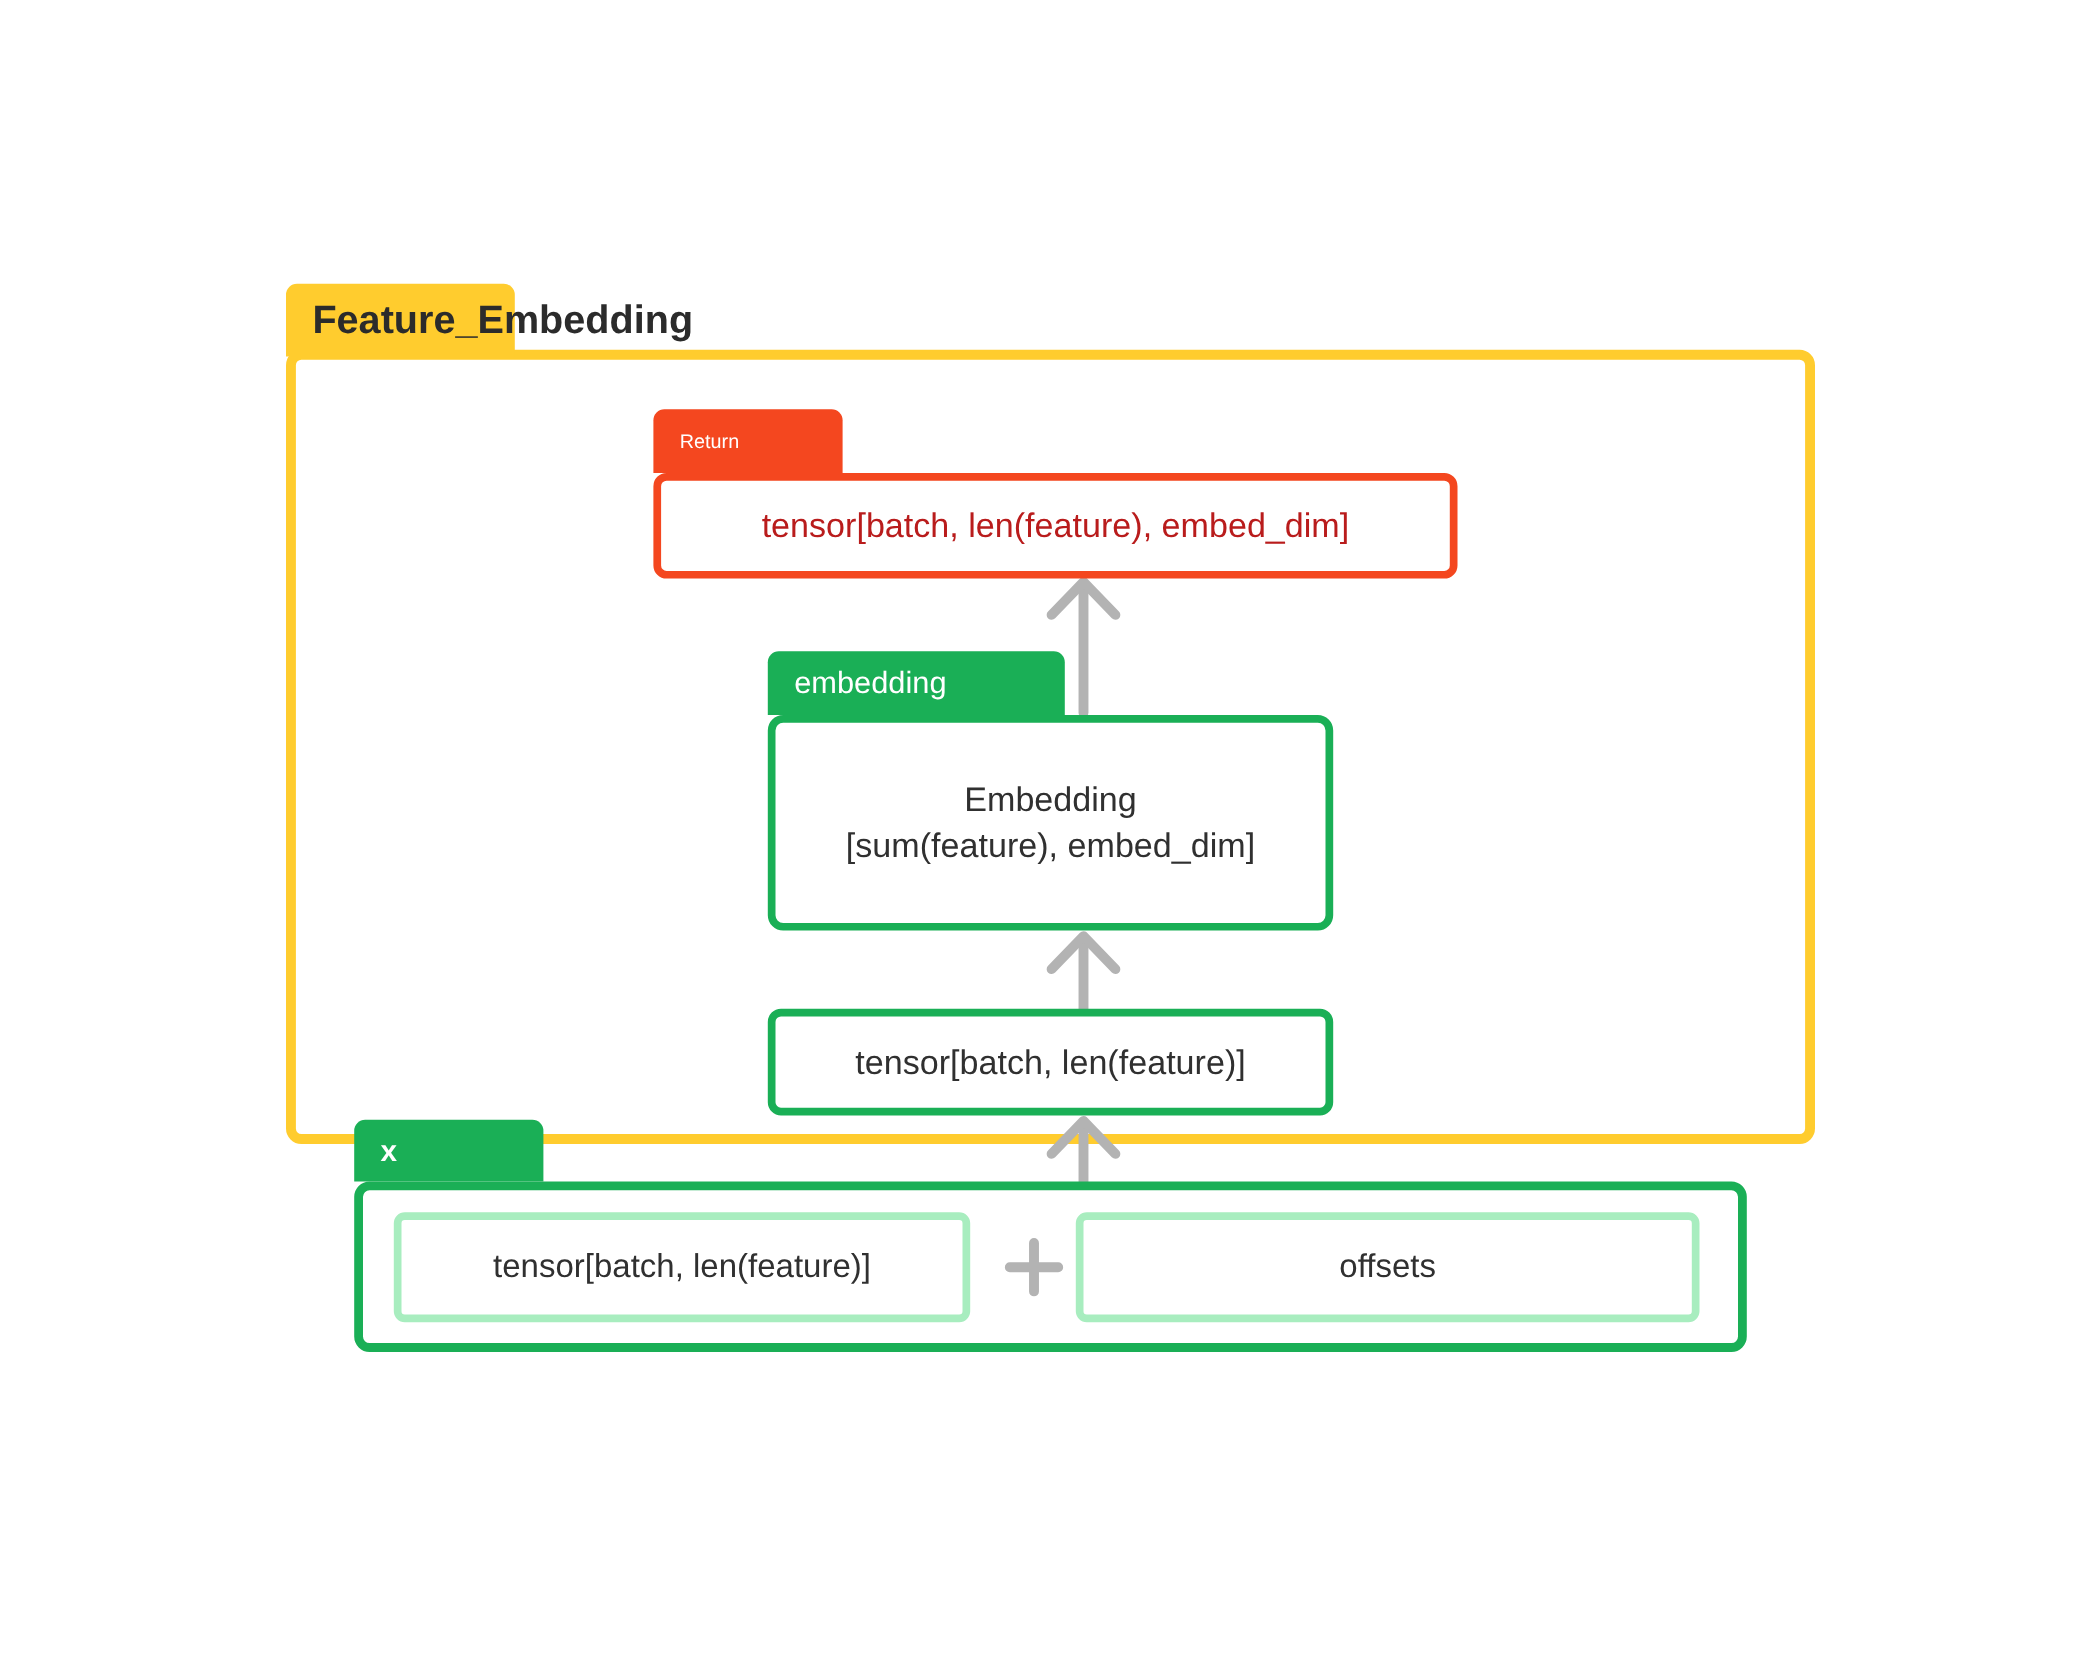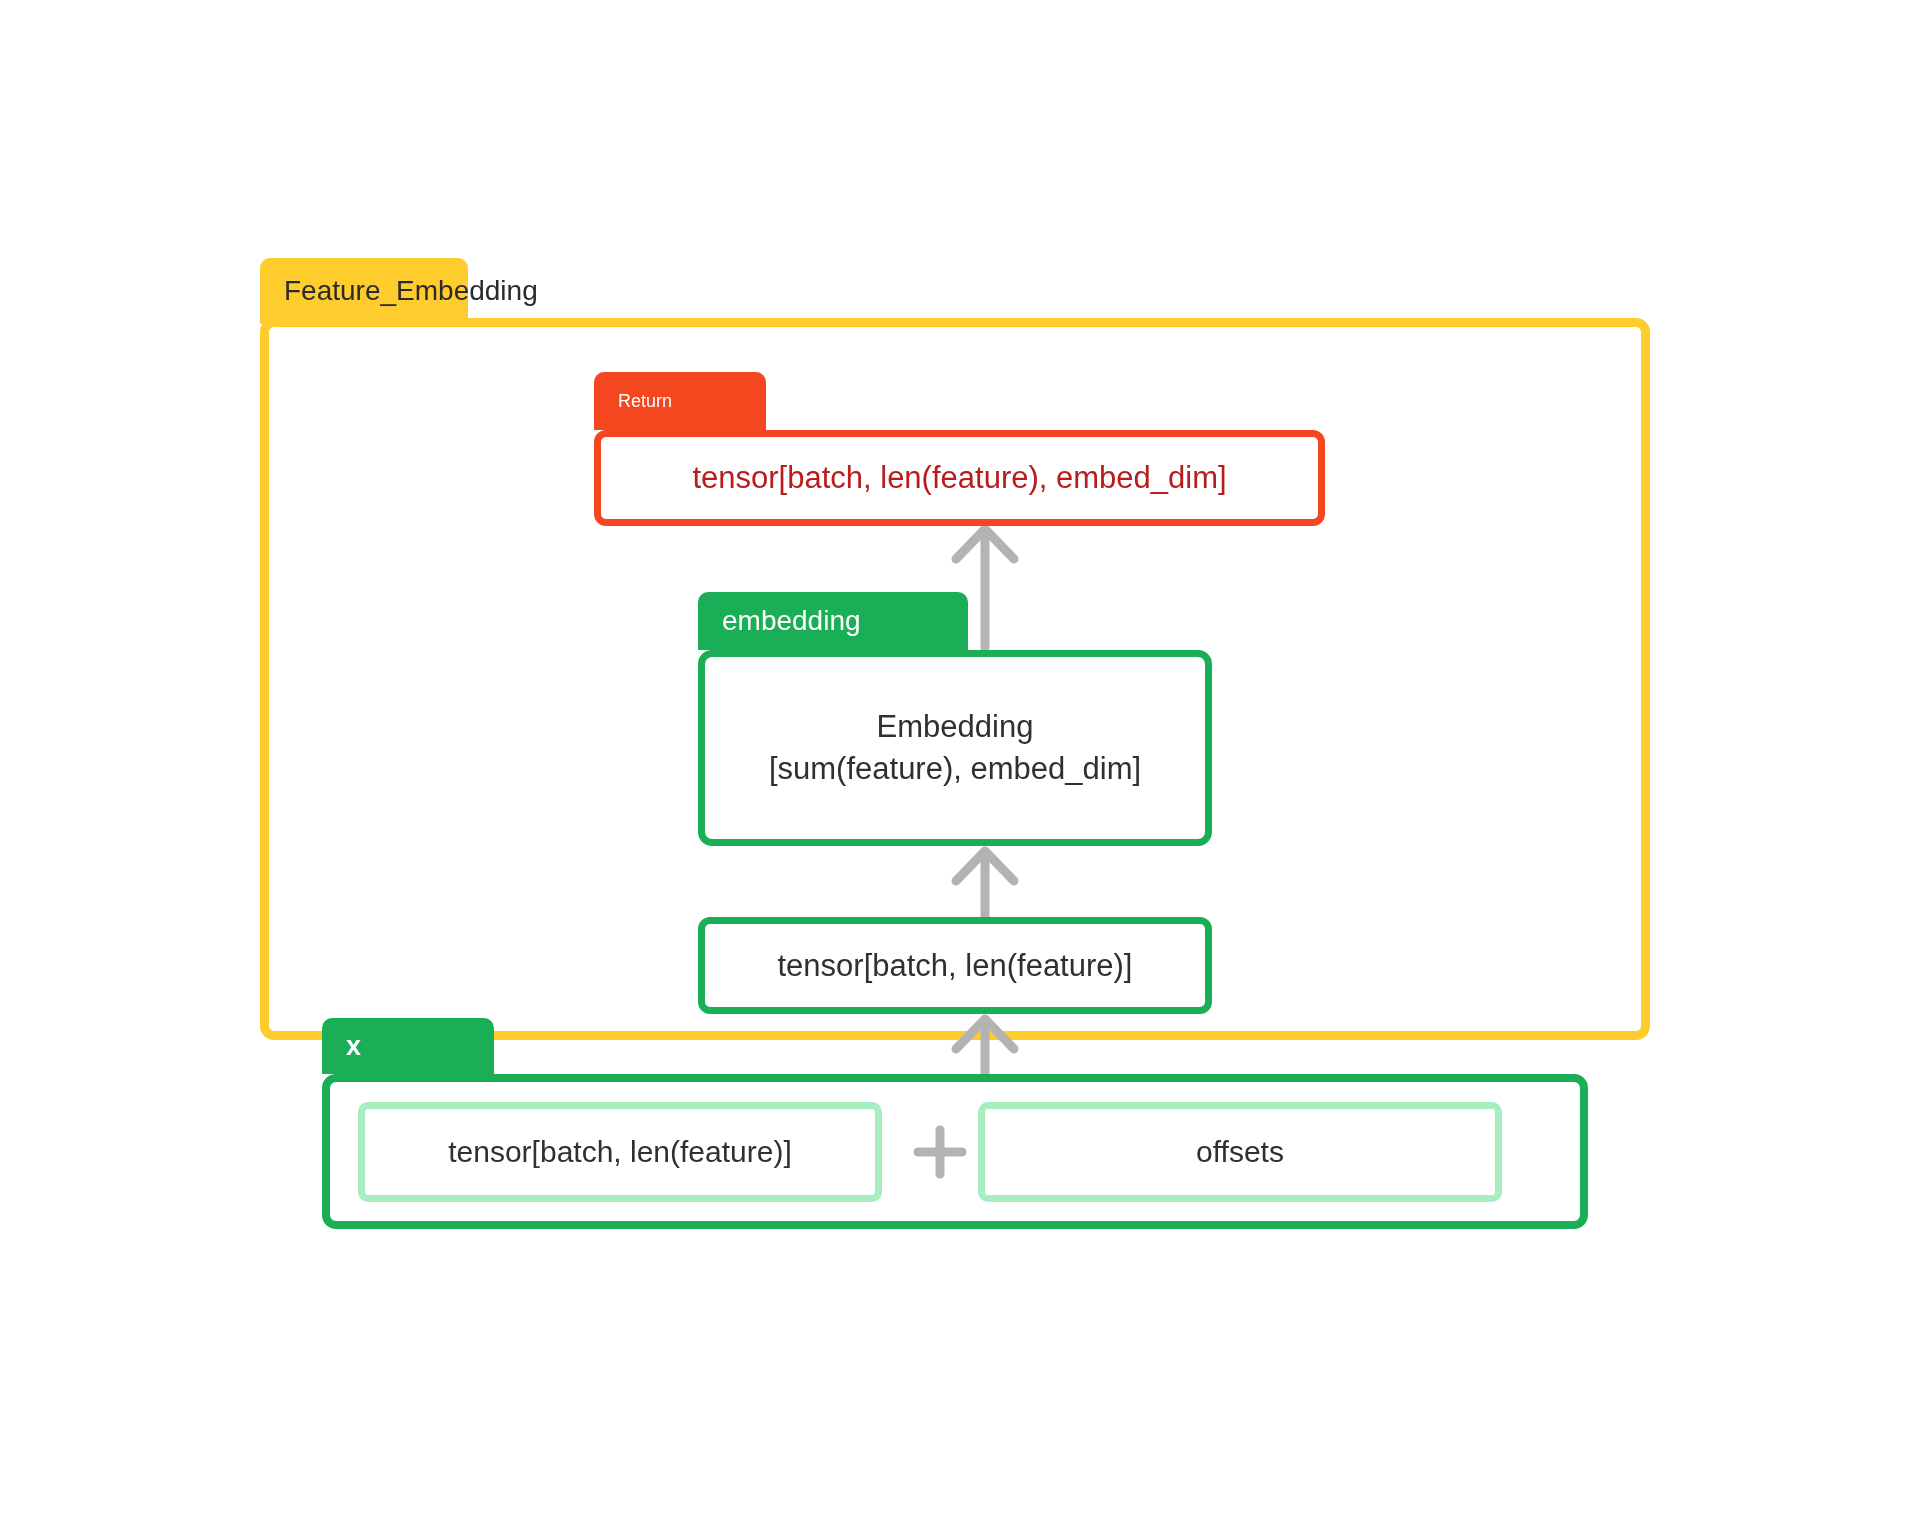--- a/index.html
+++ b/index.html
@@ -51,22 +51,22 @@
     left: 260px;
     top: 258px;
     width: 208px;
     height: 66px;
     background: #FFCC2E;
     padding-left: 0;
     justify-content: flex-start;
   }
   #module-tab .tab-label {
     color: #2b2b2b;
-    font-size: 28px;
-    font-weight: normal;
+    font-size: 36px;
+    font-weight: bold;
     margin-left: 24px;
   }
 
   
   #return-tab {
     left: 594px;
     top: 372px;
     width: 172px;
     height: 58px;
     background: #F4471F;
@@ -194,21 +194,21 @@
     justify-content: center;
   }
   #x-left-pill {
     position: absolute;
     left: 28px;
     width: 524px;
   }
   #x-right-pill {
     position: absolute;
     left: 648px;
-    width: 524px;
+    width: 567px;
     align-items: center;
   }
   .inner-pill .boxtext {
     font-size: 30px;
     color: #303030;
   }
 
   
   #plus-sign {
     position: absolute;

